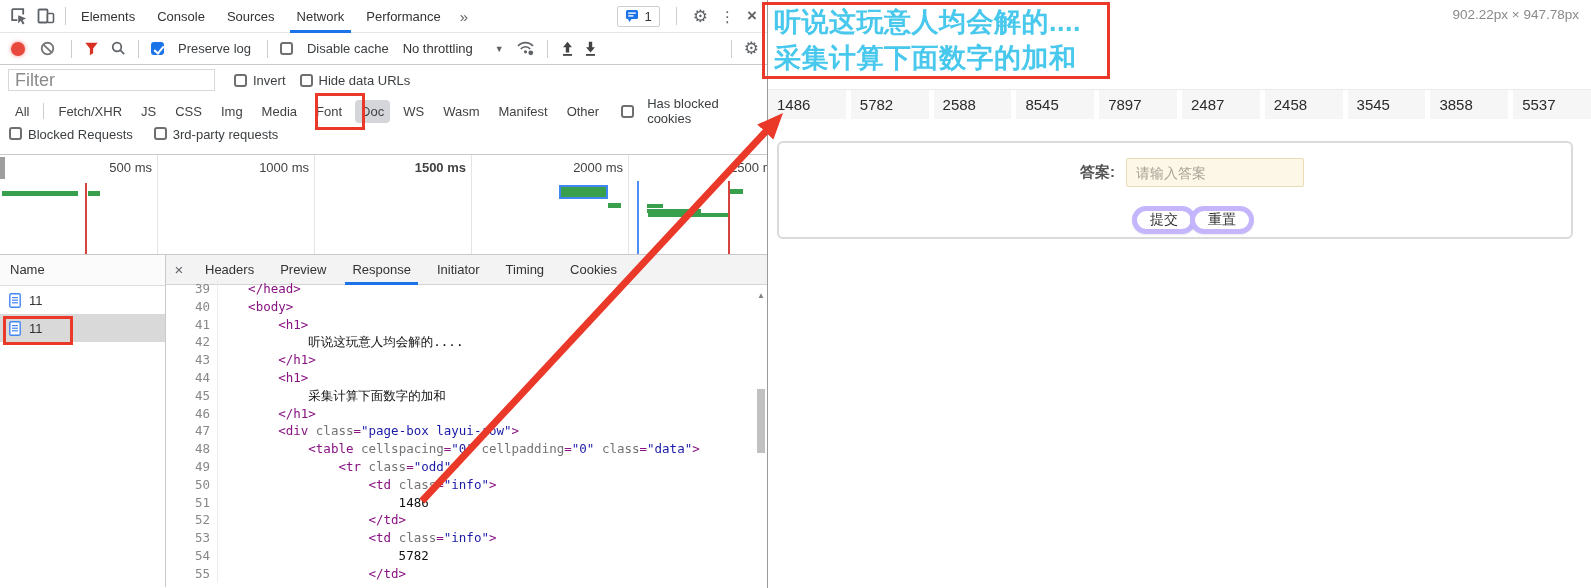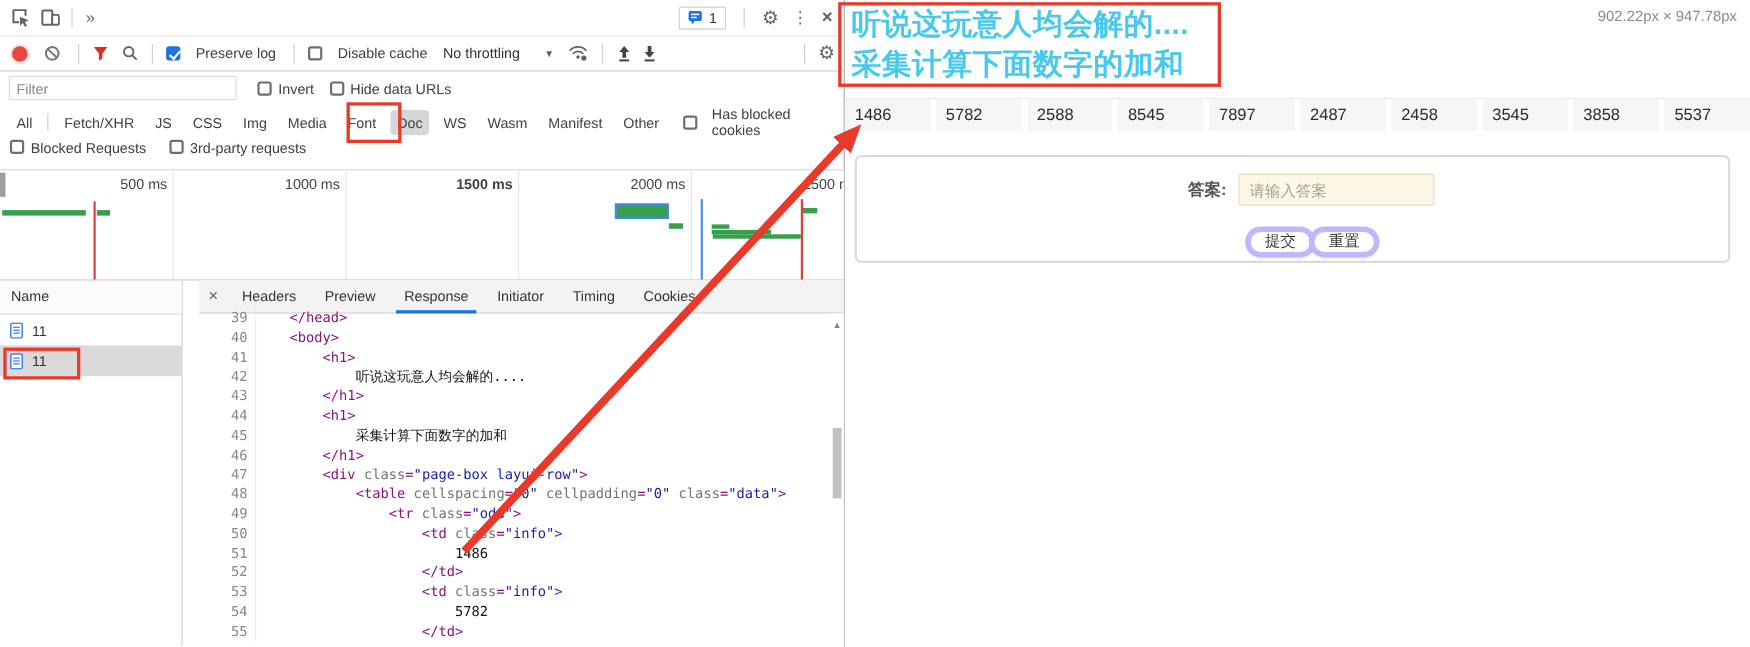--- a/index.html
+++ b/index.html
@@ -23,21 +23,21 @@
   .vdiv { width:1px; height:18px; background:#ccc; margin:0 4px; flex:none; }
   .rec-dot { width:14px; height:14px; border-radius:50%; background:#e9483c; box-shadow:0 0 4px rgba(233,72,60,.6); margin:0 3px; }
   .cb { width:13px; height:13px; border:2px solid #6f6f6f; border-radius:3px; flex:none; background:#fff; }
   .cb.checked { background:#1a73e8; border-color:#1a73e8; position:relative; }
   .cb.checked::after { content:""; position:absolute; left:3px; top:0px; width:4px; height:8px;
                        border:solid #fff; border-width:0 2px 2px 0; transform:rotate(40deg); }
   .cb-label { margin-left:6px; margin-right:4px; color:#3c4043; }
   .caret { font-size:9px; color:#5f6368; margin:0 4px; }
 
   .dt-filterrow { height:30px; display:flex; align-items:center; padding:0 8px; }
-  .filter-input { width:207px; height:22px; border:1px solid #d8d8d8; background:#fff; font-size:13px;
+  .filter-input { width:207px; height:22px; border:1px solid #d8d8d8; background:#fff; font-size:18px;
                   padding:0 6px; color:#333; font-family:inherit; }
   .filter-input::placeholder { color:#8a8a8a; }
 
   .dt-typerow { height:32px; display:flex; align-items:center; padding:0 9px; gap:7px; }
   .tf { padding:4px 6px; color:#424242; border-radius:4px; }
   .tf.selected { background:#d4d6da; }
   .vdiv.short { height:16px; margin:0 1px; }
   .dt-blockedrow { height:28px; display:flex; align-items:flex-start; padding:0 9px; border-bottom:1px solid #c9c9c9; }
 
   
@@ -45,21 +45,21 @@
   .grid-v { position:absolute; top:0; bottom:0; width:1px; background:#e4e4e4; }
   .tick-label { position:absolute; top:5px; font-size:13px; color:#424242; }
   .tl-handle { position:absolute; left:0; top:2px; width:5px; height:22px; background:#9e9e9e; }
   .tl-bar { position:absolute; background:#38a04c; }
   .tl-bar.selected { border:2px solid #4285f4; background:#38a04c; }
   .tl-marker { position:absolute; width:2px; }
   .tl-marker.red { background:#d5443c; }
   .tl-marker.blue { background:#4e8df6; }
 
   
-  .dt-bottom { display:flex; height:332px;gap:15px; }
+  .dt-bottom { display:flex; height:332px; }
   #name-panel { width:166px; border-right:1px solid #c9c9c9; flex:none; background:#fff; }
   .name-header { height:31px; line-height:30px; padding-left:10px; border-bottom:1px solid #ddd; background:#fbfbfb; }
   .req-row { height:28px; display:flex; align-items:center; gap:8px; padding-left:9px; }
   .req-row.selected { background:#d9d9d9; }
 
   #resp-panel { flex:1; position:relative; overflow:hidden; background:#fff; }
   .resp-tabs { height:30px; background:#f3f3f3; border-bottom:1px solid #d4d4d4; display:flex; align-items:center; }
   .resp-close { width:26px; text-align:center; color:#5f6368; font-size:15px; }
   .resp-tab { padding:0 13px; height:30px; line-height:29px; color:#333; position:relative; }
   .resp-tab.active::after { content:""; position:absolute; left:6px; right:6px; bottom:0; height:3px; background:#1a73e8; }
@@ -115,20 +115,27 @@
       <svg width="18" height="18" viewBox="0 0 18 18" style="margin-right:9px">
         <path d="M2.2 2.2h11v5.2" fill="none" stroke="#5f6368" stroke-width="1.8"></path>
         <path d="M2.2 2.2v11h5.2" fill="none" stroke="#5f6368" stroke-width="1.8"></path>
         <path d="M8.2 8.2l8 3.4-3.6 1.3 1.9 3.6-1.9.9-1.8-3.6-2.6 2.6z" fill="#5f6368"></path>
       </svg>
       <svg width="18" height="16" viewBox="0 0 18 16" style="margin-right:6px">
         <rect x="1.5" y="1.5" width="9" height="13" rx="1" fill="none" stroke="#5f6368" stroke-width="1.8"></rect>
         <rect x="10.5" y="5.5" width="6" height="9" rx="1" fill="#fff" stroke="#5f6368" stroke-width="1.6"></rect>
       </svg>
       <span class="vdiv"></span>
+      <div id="main-tabs" style="display:flex">
+          <div class="dt-tab">Elements</div>
+          <div class="dt-tab">Console</div>
+          <div class="dt-tab">Sources</div>
+          <div class="dt-tab active">Network</div>
+          <div class="dt-tab">Performance</div>
+        </div>
       <span class="more-tabs">»</span>
       <div class="tabbar-right">
         <div class="issues-box">
           <svg width="15" height="14" viewBox="0 0 15 14">
             <rect x="1" y="1" width="12" height="9" rx="1.5" fill="#1a73e8"></rect>
             <path d="M3 10l1.5 3 2-3z" fill="#1a73e8"></path>
             <rect x="3.2" y="3.4" width="7.6" height="1.4" fill="#fff"></rect>
             <rect x="3.2" y="6.2" width="5.2" height="1.4" fill="#fff"></rect>
           </svg>
           <span>1</span>

